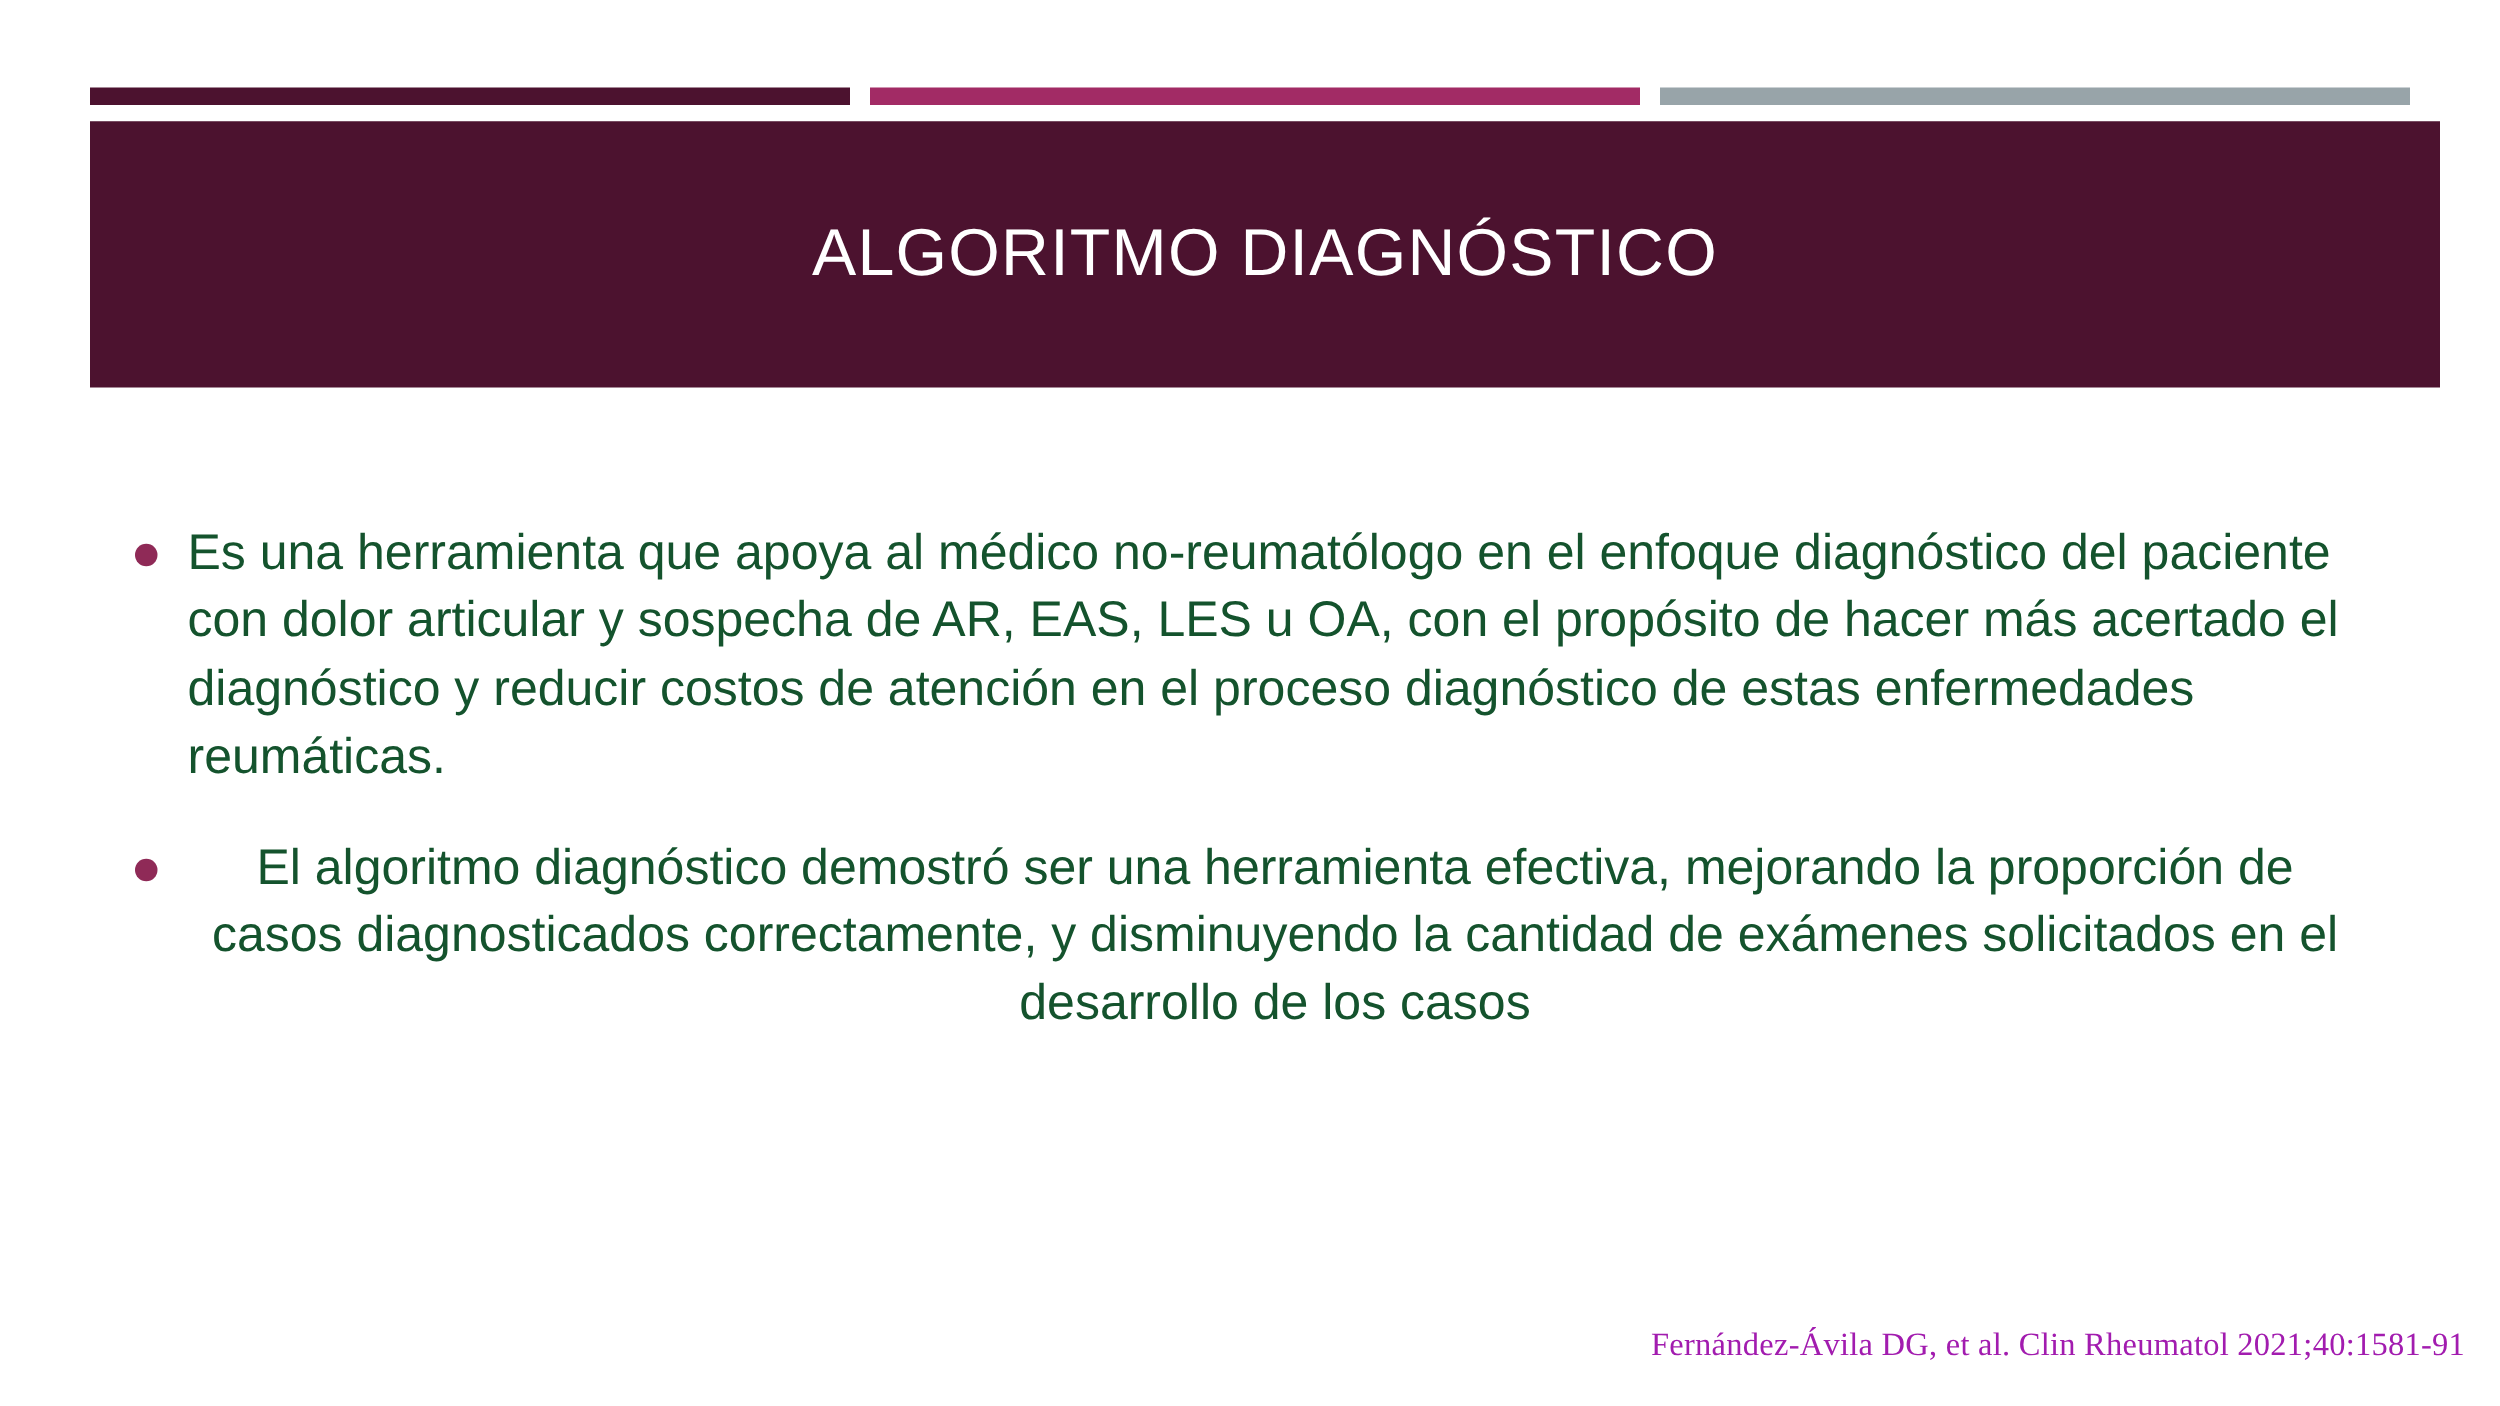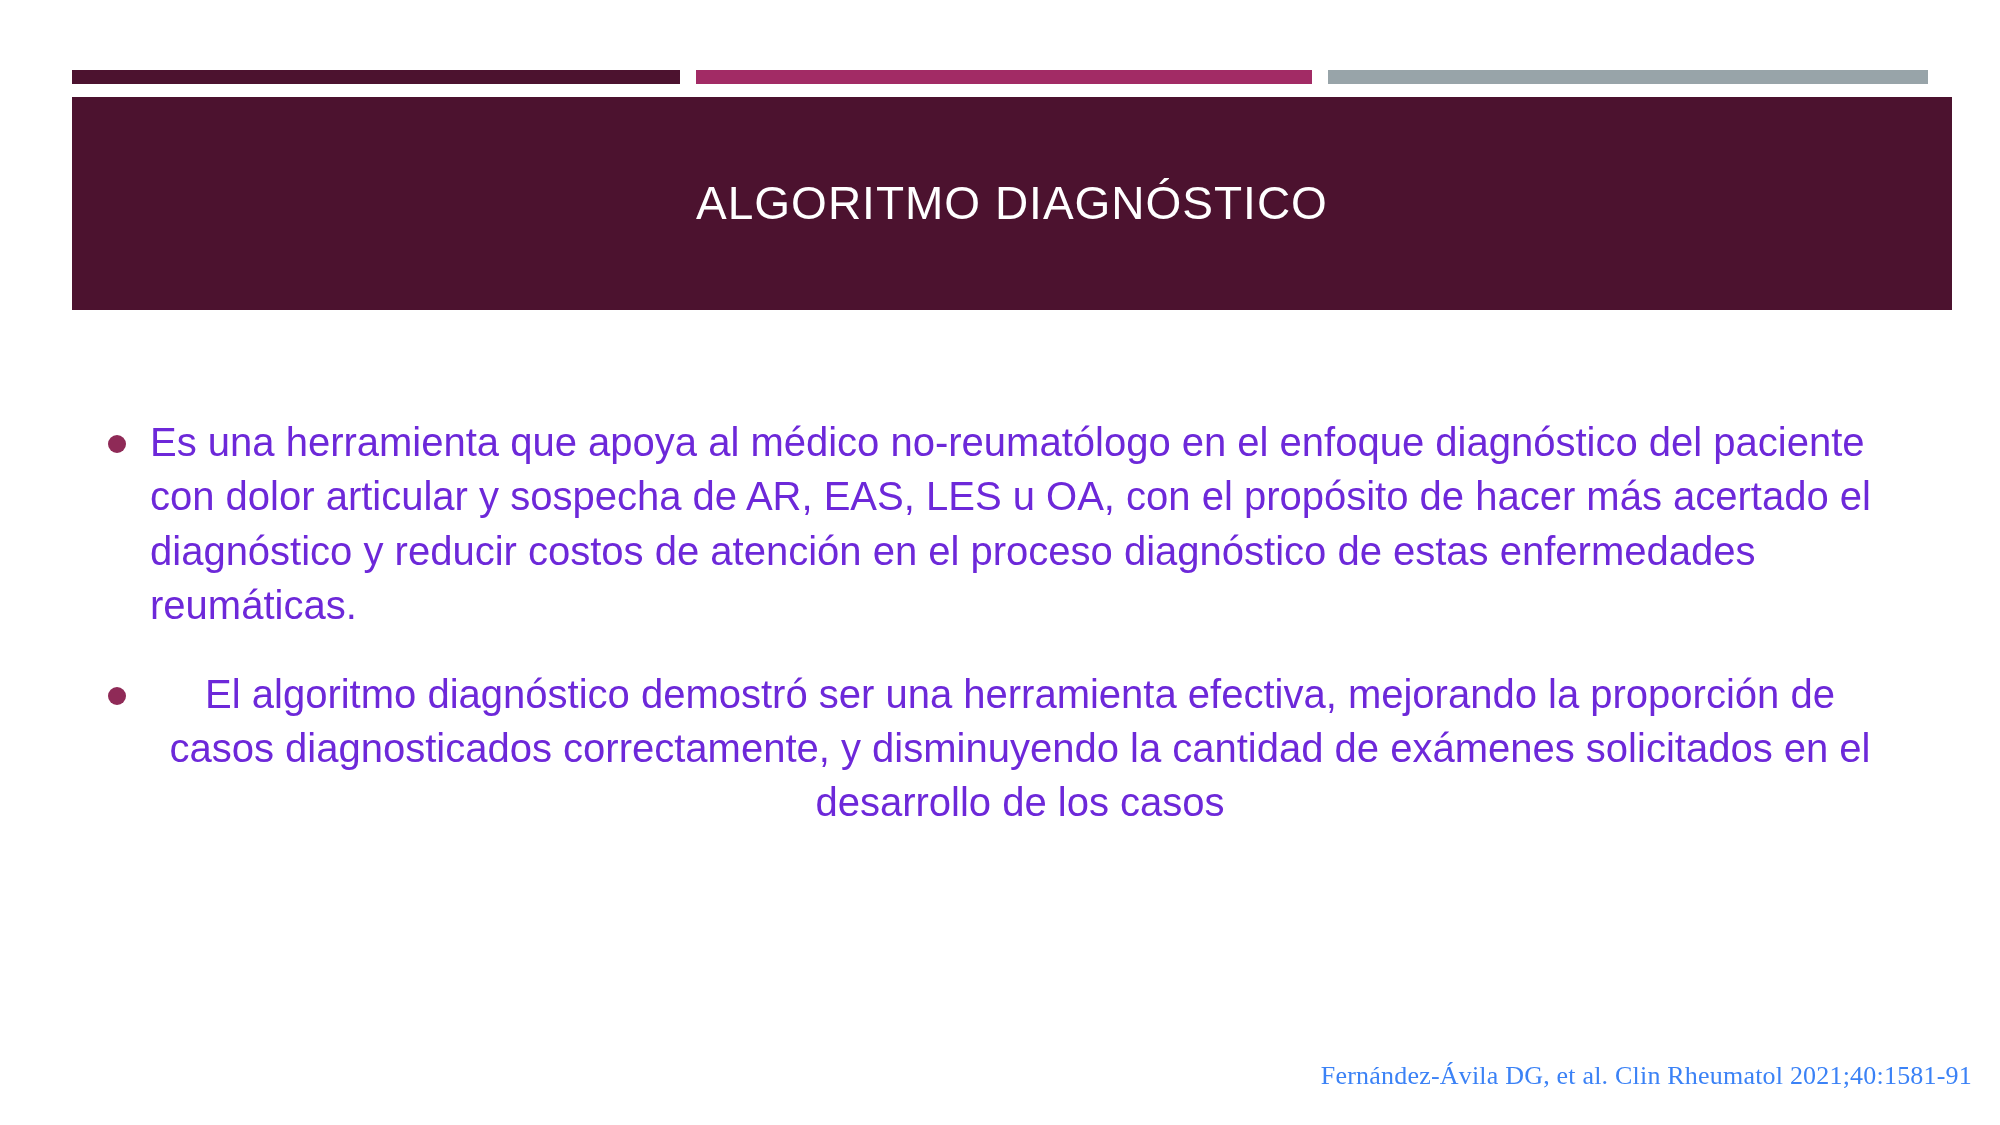--- a/index.html
+++ b/index.html
@@ -55,21 +55,21 @@
     left: 72px;
     width: 1880px;
     height: 213px;
     background: #4c122f;
     display: flex;
     align-items: center;
     justify-content: center;
   }
   .title-text {
     color: #ffffff;
-    font-size: 46px;
+    font-size: 53px;
     font-weight: 400;
     letter-spacing: 1px;
     font-family: "Liberation Sans", sans-serif;
     text-align: right;
     line-height: 1.1;
   }
 
   
   .body-area {
     position: absolute;
@@ -88,37 +88,37 @@
     height: 18px;
     border-radius: 50%;
     background: #8f2a57;
     margin-top: 20px;
     margin-right: 24px;
   }
   .bullet-text {
     flex: 1 1 auto;
     font-size: 40px;
     line-height: 1.36;
-    color: #6d28d9;
+    color: #14532d;
     font-family: "Liberation Sans", sans-serif;
     font-weight: 400;
   }
   .bullet-1 .bullet-text { max-width: 1740px; }
   .bullet-2 .bullet-text { max-width: 1740px; text-align: center; }
 
   
   .citation {
     position: absolute;
     left: 0;
     right: 28px;
     bottom: 34px;
     text-align: right;
     font-family: "Liberation Serif", serif;
     font-size: 26px;
-    color: #3b82f6;
+    color: #a21caf;
     letter-spacing: 0.2px;
   }
 </style>
 </head>
 <body>
 
 <div class="slide">
 
   <div class="accent-bars">
     <div class="bar-dark"></div>

